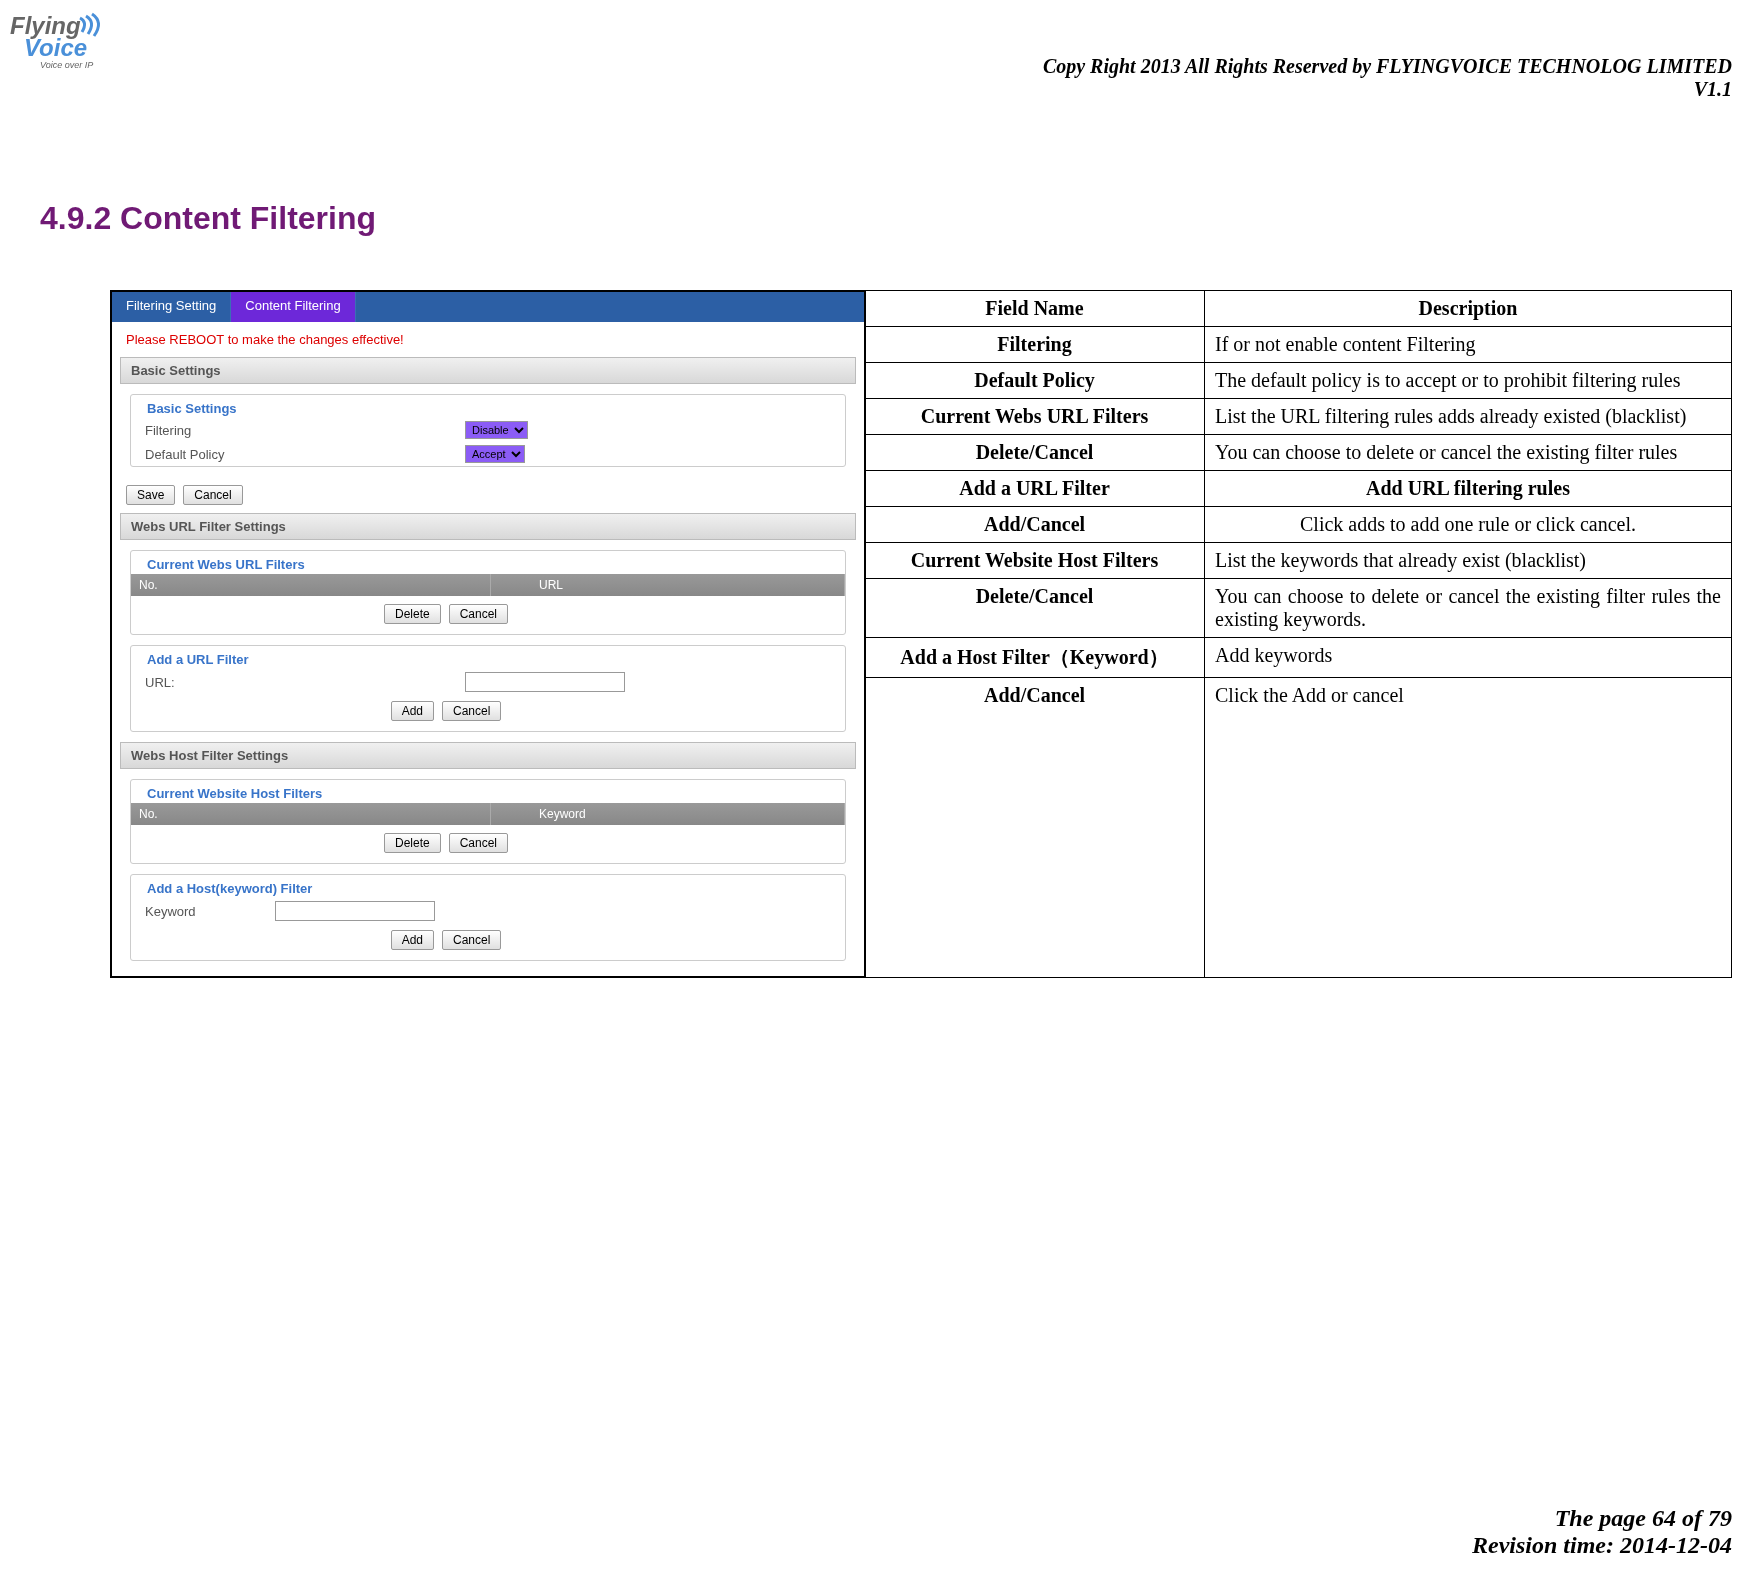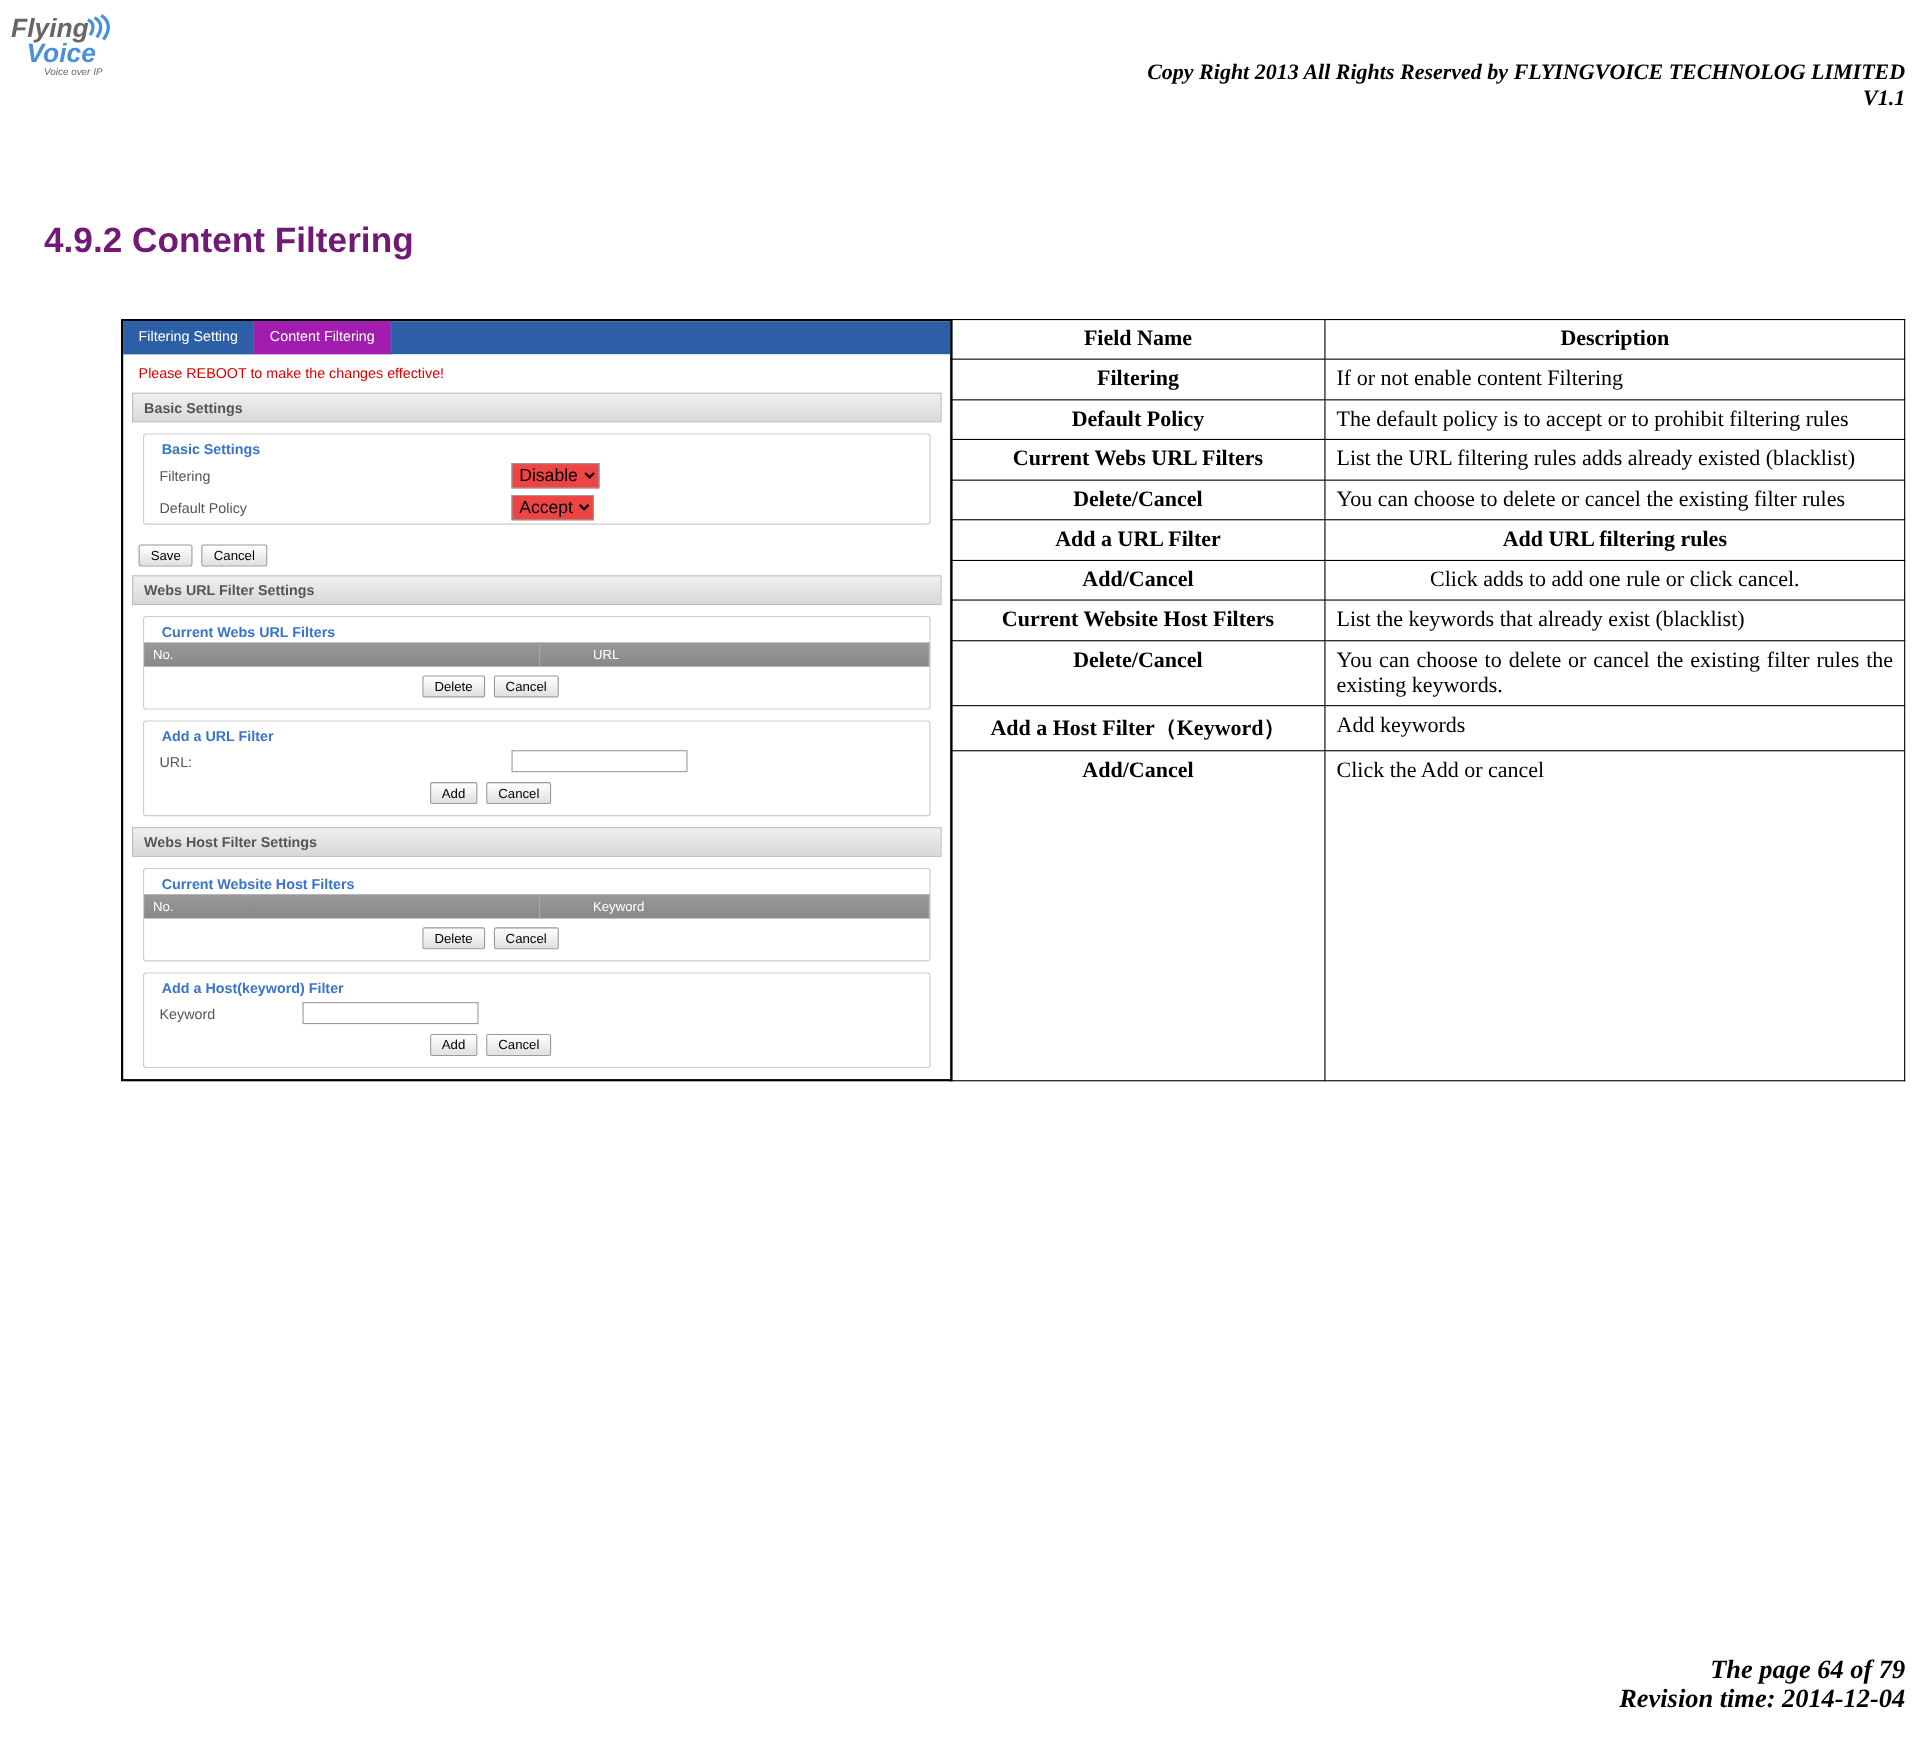--- a/index.html
+++ b/index.html
@@ -11,32 +11,32 @@
     .header-version { font-size: 20px; font-weight: bold; font-style: italic; }
     
     .section-title { position: absolute; top: 200px; left: 40px; font-family: Arial, sans-serif; font-weight: 900; font-size: 32px; color: #701a75; }
     
     .content-area { position: absolute; top: 290px; left: 110px; right: 20px; display: flex; }
     
     .screenshot-panel { width: 756px; border: 2px solid #000; background: #fff; }
     
     .tabs-bar { background: #2c5fa5; display: flex; height: 30px; align-items: stretch; }
     .tab { padding: 6px 14px; font-family: Arial, sans-serif; font-size: 13px; color: #fff; background: #2c5fa5; border-right: 1px solid #3a6fb5; cursor: pointer; }
-    .tab.active { background: #a21caf; }
+    .tab.active { background: #6d28d9; }
     
     .reboot-msg { color: #d00; font-family: Arial, sans-serif; font-size: 13px; padding: 10px 14px; }
     
     .section-bar { background: linear-gradient(#f0f0f0, #d8d8d8); border: 1px solid #bbb; padding: 5px 10px; font-family: Arial, sans-serif; font-size: 13px; font-weight: bold; color: #555; margin: 0 8px; }
     
     .fieldset-box { margin: 10px 18px; border: 1px solid #ccc; border-radius: 3px; }
     .fieldset-legend { color: #3874c9; font-family: Arial, sans-serif; font-size: 13px; font-weight: bold; padding: 6px 10px 2px; margin-left: 6px; }
     
     .form-row { display: flex; padding: 3px 14px; font-family: Arial, sans-serif; font-size: 13px; color: #555; align-items: center; }
     .form-label { width: 320px; }
-    .select-box { font-family: Arial, sans-serif; font-size: 16px; padding: 1px 2px; background: #ef4444; border: 1px solid #999; }
+    .select-box { font-family: Arial, sans-serif; font-size: 11px; padding: 1px 2px; background: #8b5cf6; border: 1px solid #999; }
     
     .btn-row { padding: 8px 14px; }
     .btn { font-family: Arial, sans-serif; font-size: 12px; padding: 2px 10px; background: linear-gradient(#fff, #e0e0e0); border: 1px solid #999; border-radius: 2px; cursor: pointer; margin-right: 4px; }
     .btn-row-center { text-align: center; padding: 6px 0 10px; margin-right: 80px; }
     
     .table-header { display: flex; background: linear-gradient(#999, #888); color: #fff; font-family: Arial, sans-serif; font-size: 12px; gap: 40px; }
     .th-cell { padding: 4px 8px; border-right: 1px solid #aaa; }
     .th-no { width: 360px; }
     .th-url { flex: 1; }
     .table-body { min-height: 2px; }

